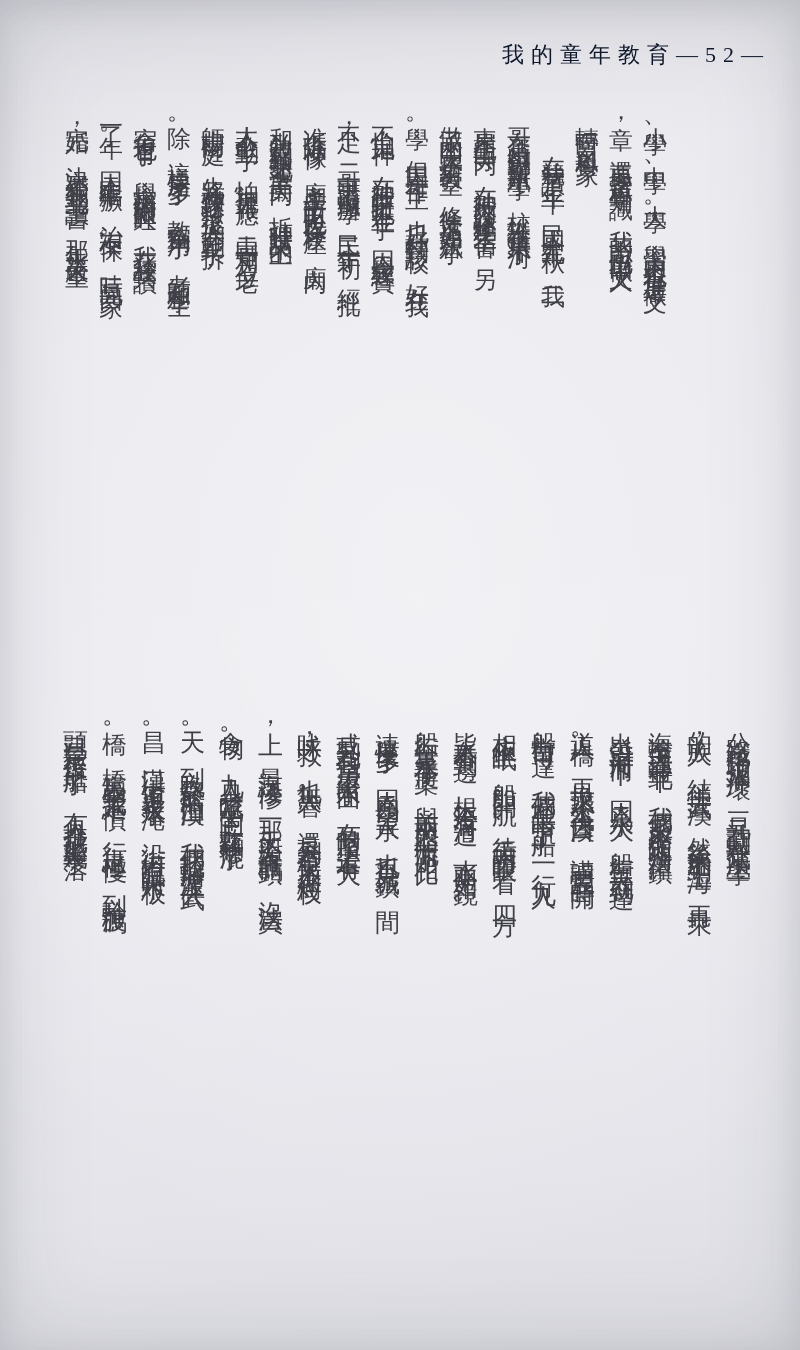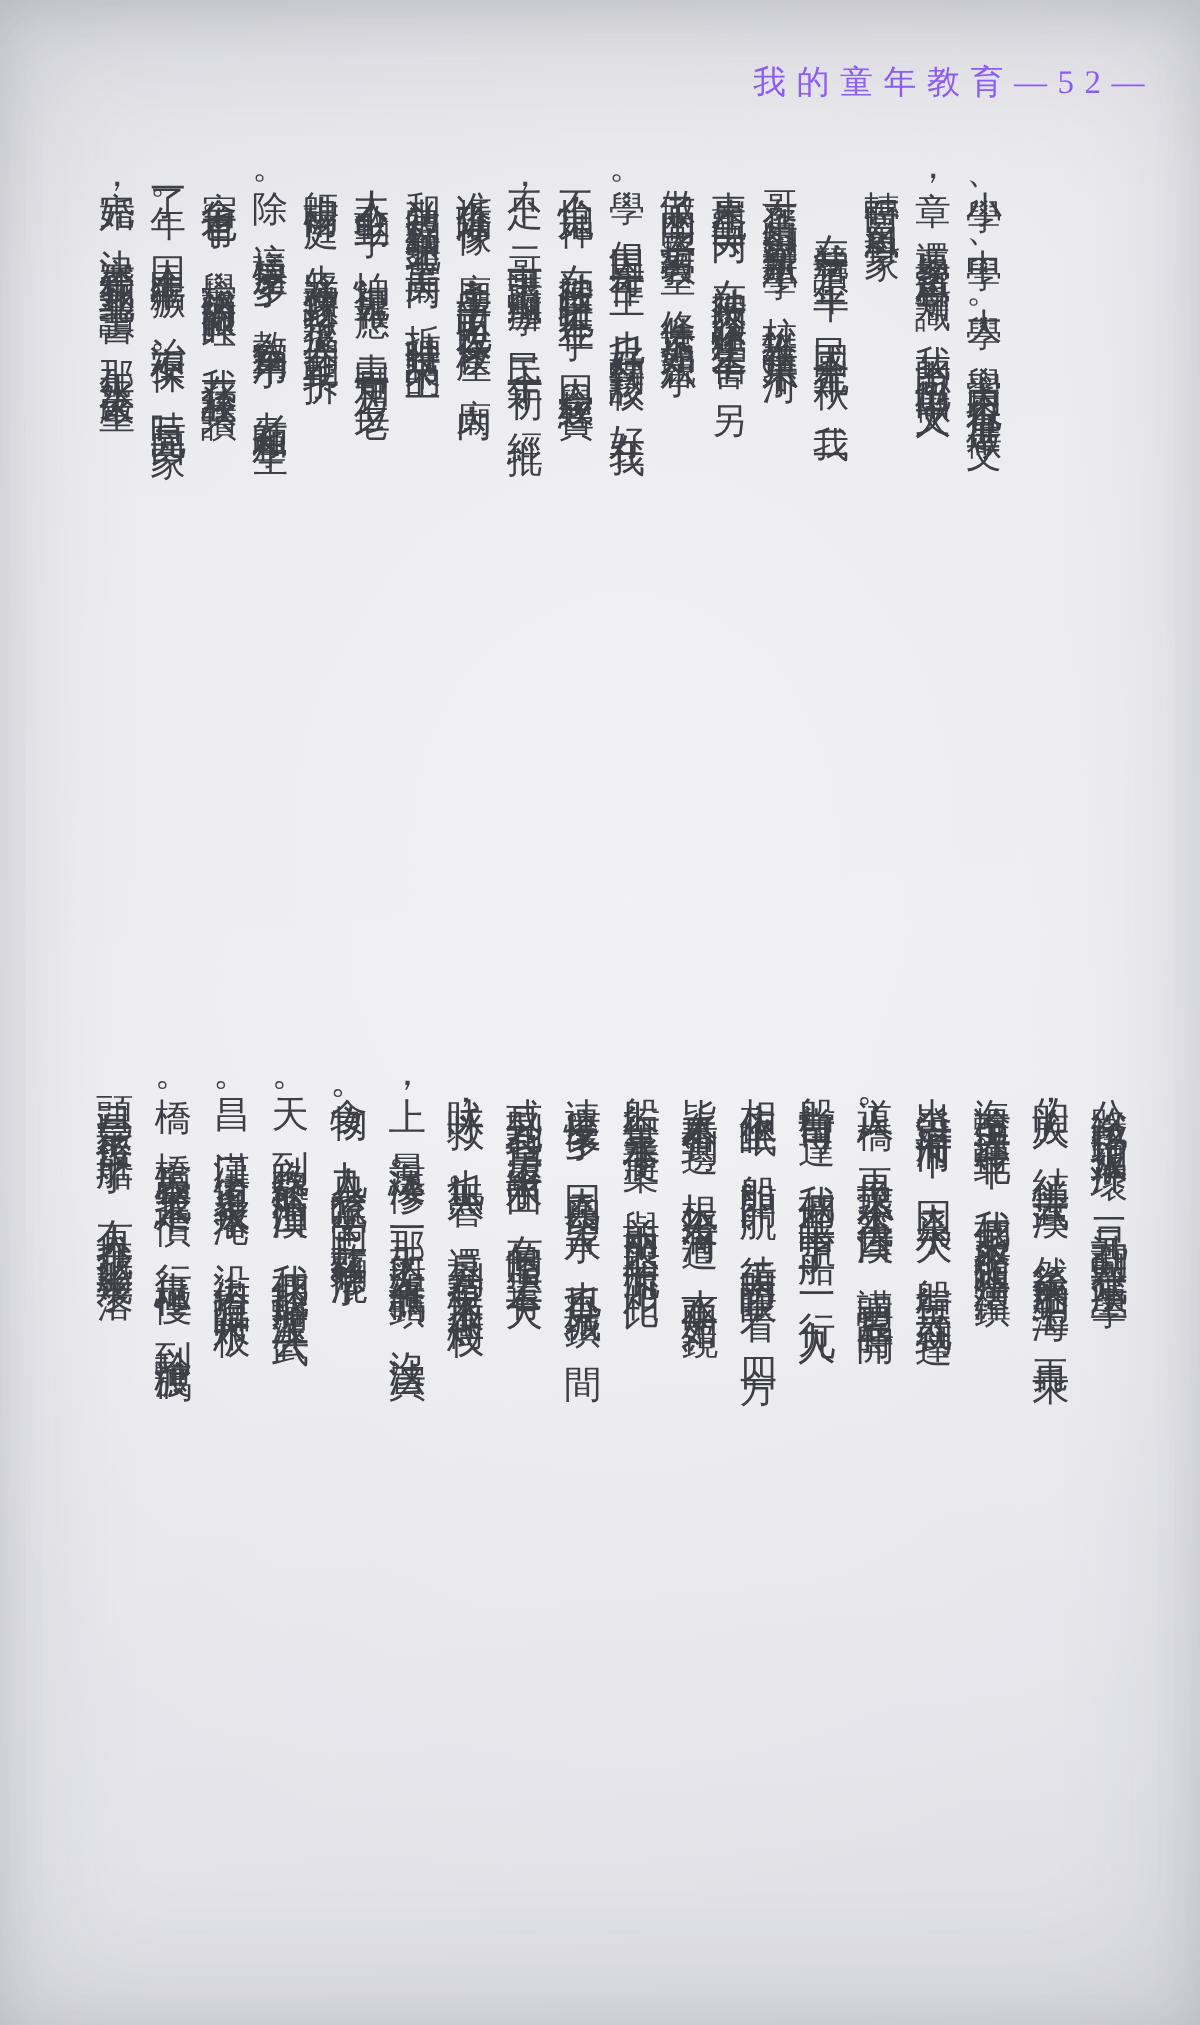--- a/index.html
+++ b/index.html
@@ -21,21 +21,21 @@
     inset: 0;
     pointer-events: none;
     box-shadow: inset 0 0 90px rgba(110,110,125,0.22), inset 0 8px 30px rgba(120,120,135,0.18);
   }
   .page-header {
     position: absolute;
     top: 40px;
     right: 30px;
     font-size: 22px;
     letter-spacing: 7px;
-    color: #8b5cf6;
+    color: #0f172a;
     white-space: nowrap;
   }
   .vblock {
     position: absolute;
     writing-mode: vertical-rl;
     text-orientation: upright;
     color: #3f3f47;
     white-space: nowrap;
   }
   .vblock .col {

